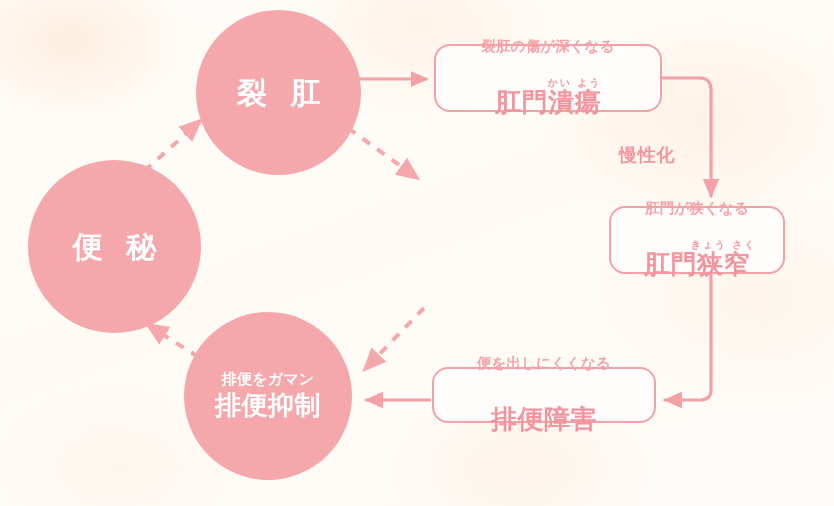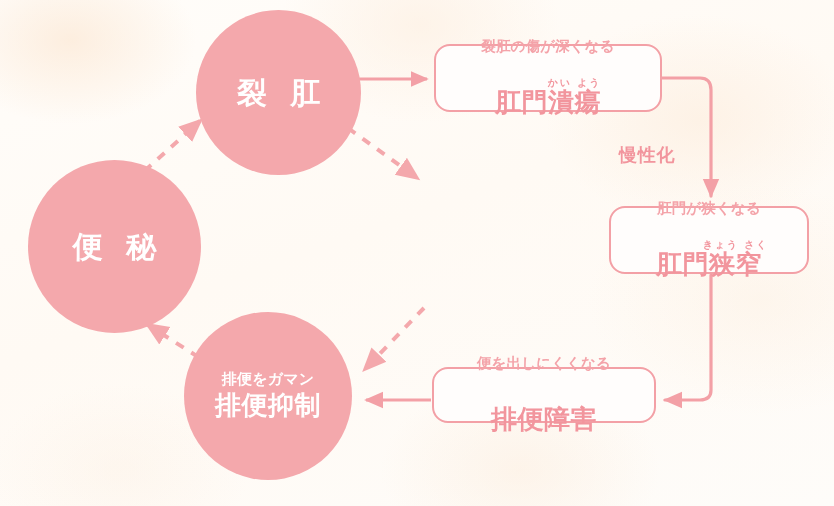--- a/index.html
+++ b/index.html
@@ -67,21 +67,21 @@
   .box .cap { font-size: 14.5px; font-weight: 700; line-height: 1.1; letter-spacing: 0.01em; color: #f4a3a9; }
   .box .ttl { font-size: 26px; font-weight: 700; line-height: 1.05; letter-spacing: 0.02em; color: #f2959d; margin-top: 1px; }
   .rb { position: relative; display: inline-block; }
   .rb .rt {
     position: absolute; left: 50%; transform: translateX(-50%);
     top: -11px; font-size: 10px; font-weight: 700;
     letter-spacing: 0.18em; white-space: nowrap; color: #f2959d;
   }
 
   #b-kaiyou   { left: 434px; top: 44px;  width: 228px; height: 68px; }
-  #b-kyousaku { left: 609px; top: 206px; width: 200px; height: 68px; }
+  #b-kyousaku { left: 609px; top: 206px; width: 176px; height: 68px; }
   #b-shougai  { left: 432px; top: 367px; width: 224px; height: 56px; }
 
   
   .flabel {
     position: absolute;
     color: #f2959d;
     font-size: 18px;
     font-weight: 700;
     letter-spacing: 0.04em;
     white-space: nowrap;

